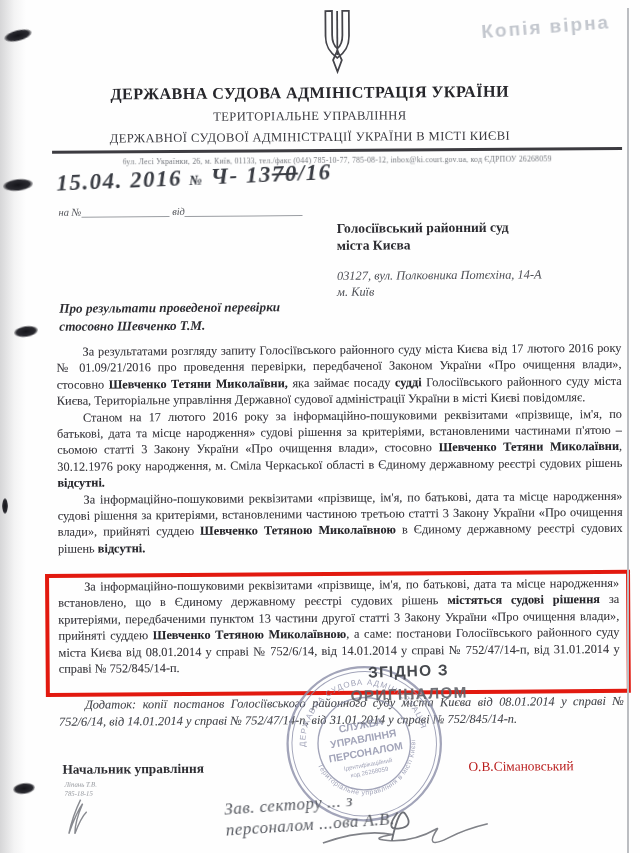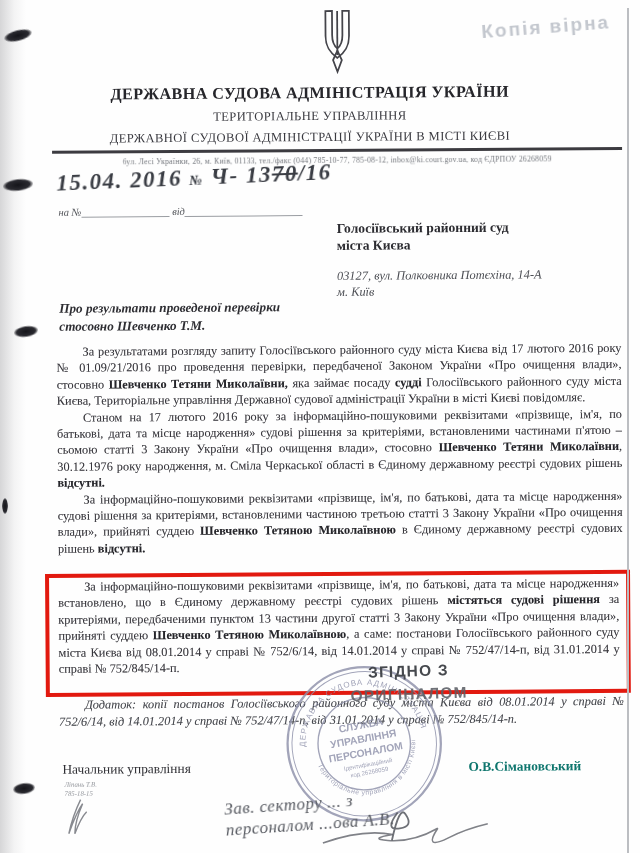--- a/index.html
+++ b/index.html
@@ -38,22 +38,22 @@
   .red-box{border:4px solid #e2190f;margin-left:-13px;margin-right:-7px;
       padding:1px 7px 16px 9px;position:relative;z-index:2;}
   .certified{left:318px;top:661px;width:178px;text-align:center;z-index:5;
       font-family:"Liberation Sans",sans-serif;font-weight:700;font-size:15.5px;
       letter-spacing:1.2px;color:#46494e;line-height:22.5px;transform:rotate(-1.5deg);}
   .certified .l2{color:#5c5f66;opacity:.88;}
   .attachment{margin-top:11px;font-style:italic;color:#45474d;}
   
   .round-stamp{left:281px;top:663px;z-index:3;opacity:.82;transform:rotate(-10deg);}
   
-  .sig-pos{left:60px;top:760px;font-size:13.4px;font-weight:400;color:#2e2e33;}
-  .sig-name{left:466px;top:760px;font-size:13.4px;font-weight:700;color:#0f766e;}
+  .sig-pos{left:60px;top:760px;font-size:13.4px;font-weight:700;color:#2e2e33;}
+  .sig-name{left:466px;top:760px;font-size:13.4px;font-weight:400;color:#b91c1c;}
   .executor{left:62px;top:779px;font-size:6.8px;font-style:italic;color:#8f9298;line-height:8.5px;}
   .hw-note{left:222px;top:787px;width:360px;font-size:17px;font-style:italic;color:#585b62;
       line-height:21px;letter-spacing:.5px;transform:rotate(-3.5deg);filter:blur(.25px);z-index:6;}
   
   .edge-shade{left:0;top:0;width:26px;height:853px;
       background:linear-gradient(to right,rgba(110,110,115,.28),rgba(150,150,155,.10) 55%,transparent);}
   .blob{position:absolute;background:radial-gradient(ellipse at center,#15151a 0%,#2a2a30 55%,transparent 78%);
       border-radius:50%;filter:blur(.4px);}
   .right-line{left:627px;top:8px;width:2px;height:845px;background:#bcbec2;}
   .scribble{z-index:6;}

